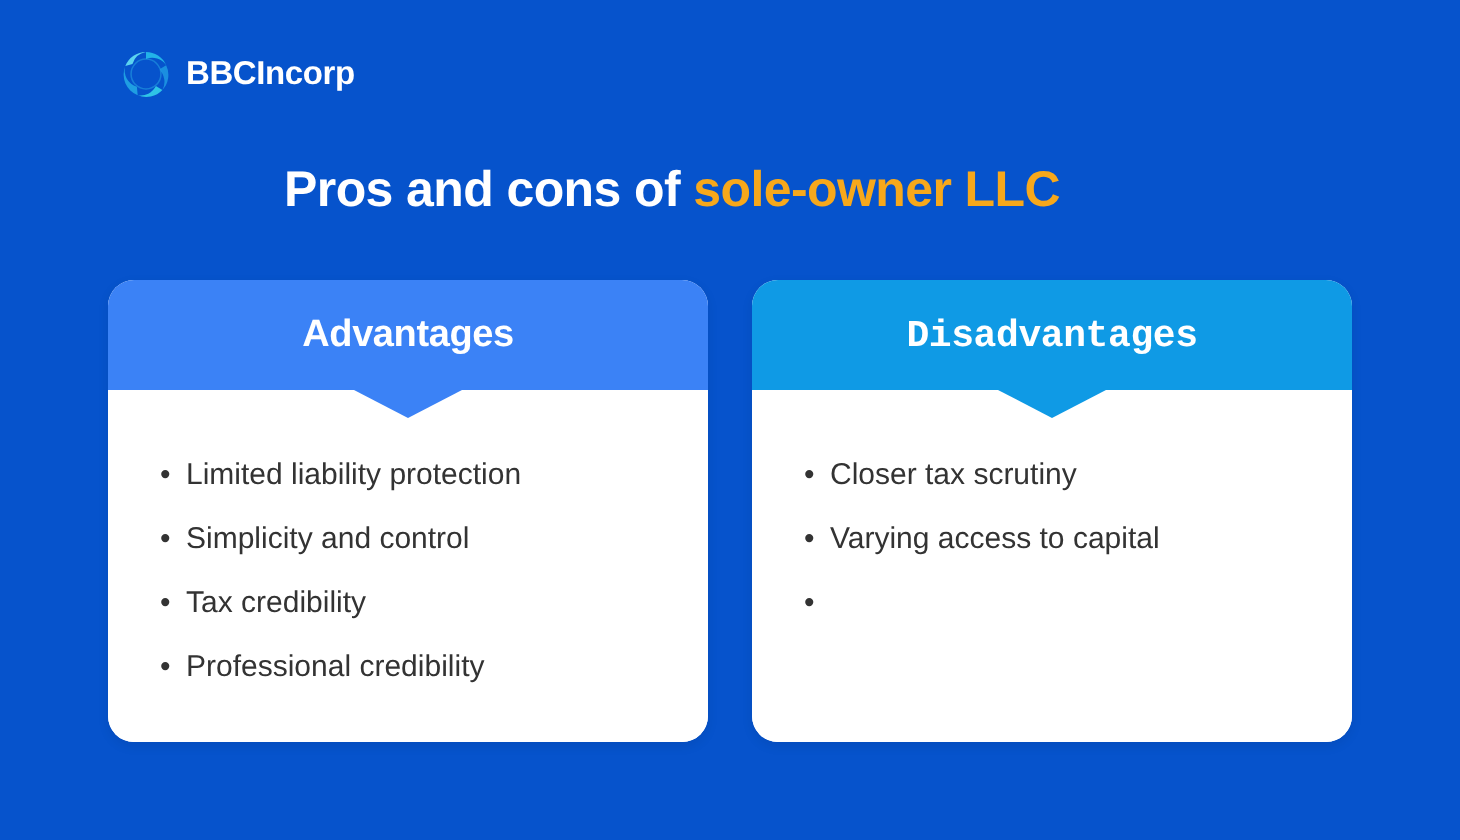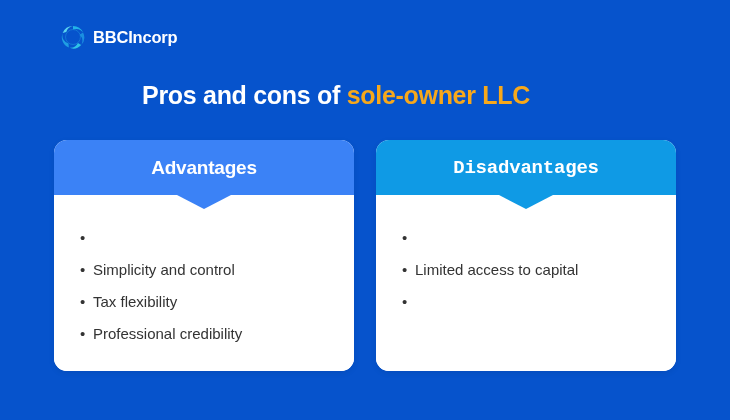--- a/index.html
+++ b/index.html
@@ -177,50 +177,52 @@
 
     <div class="card card-advantages">
       <div class="card-header">
         <span>Advantages</span>
         <span class="header-notch"></span>
       </div>
       <div class="card-body">
         <ul class="bullet-list">
           <li class="bullet-item">
             <span class="bullet-dot">•</span>
+            <span class="bullet-text">Limited liability protection</span>
           </li>
           <li class="bullet-item">
             <span class="bullet-dot">•</span>
             <span class="bullet-text">Simplicity and control</span>
           </li>
           <li class="bullet-item">
             <span class="bullet-dot">•</span>
-            <span class="bullet-text">Tax flexibility</span>
+            <span class="bullet-text">Tax credibility</span>
           </li>
           <li class="bullet-item">
             <span class="bullet-dot">•</span>
             <span class="bullet-text">Professional credibility</span>
           </li>
         </ul>
       </div>
     </div>
 
     <div class="card card-disadvantages">
       <div class="card-header">
         <span>Disadvantages</span>
         <span class="header-notch"></span>
       </div>
       <div class="card-body">
         <ul class="bullet-list">
           <li class="bullet-item">
             <span class="bullet-dot">•</span>
-          </li>
-          <li class="bullet-item">
-            <span class="bullet-dot">•</span>
-            <span class="bullet-text">Limited access to capital</span>
+            <span class="bullet-text">Closer tax scrutiny</span>
+          </li>
+          <li class="bullet-item">
+            <span class="bullet-dot">•</span>
+            <span class="bullet-text">Varying access to capital</span>
           </li>
           <li class="bullet-item">
             <span class="bullet-dot">•</span>
           </li>
         </ul>
       </div>
     </div>
 
   </div>
 </div>

